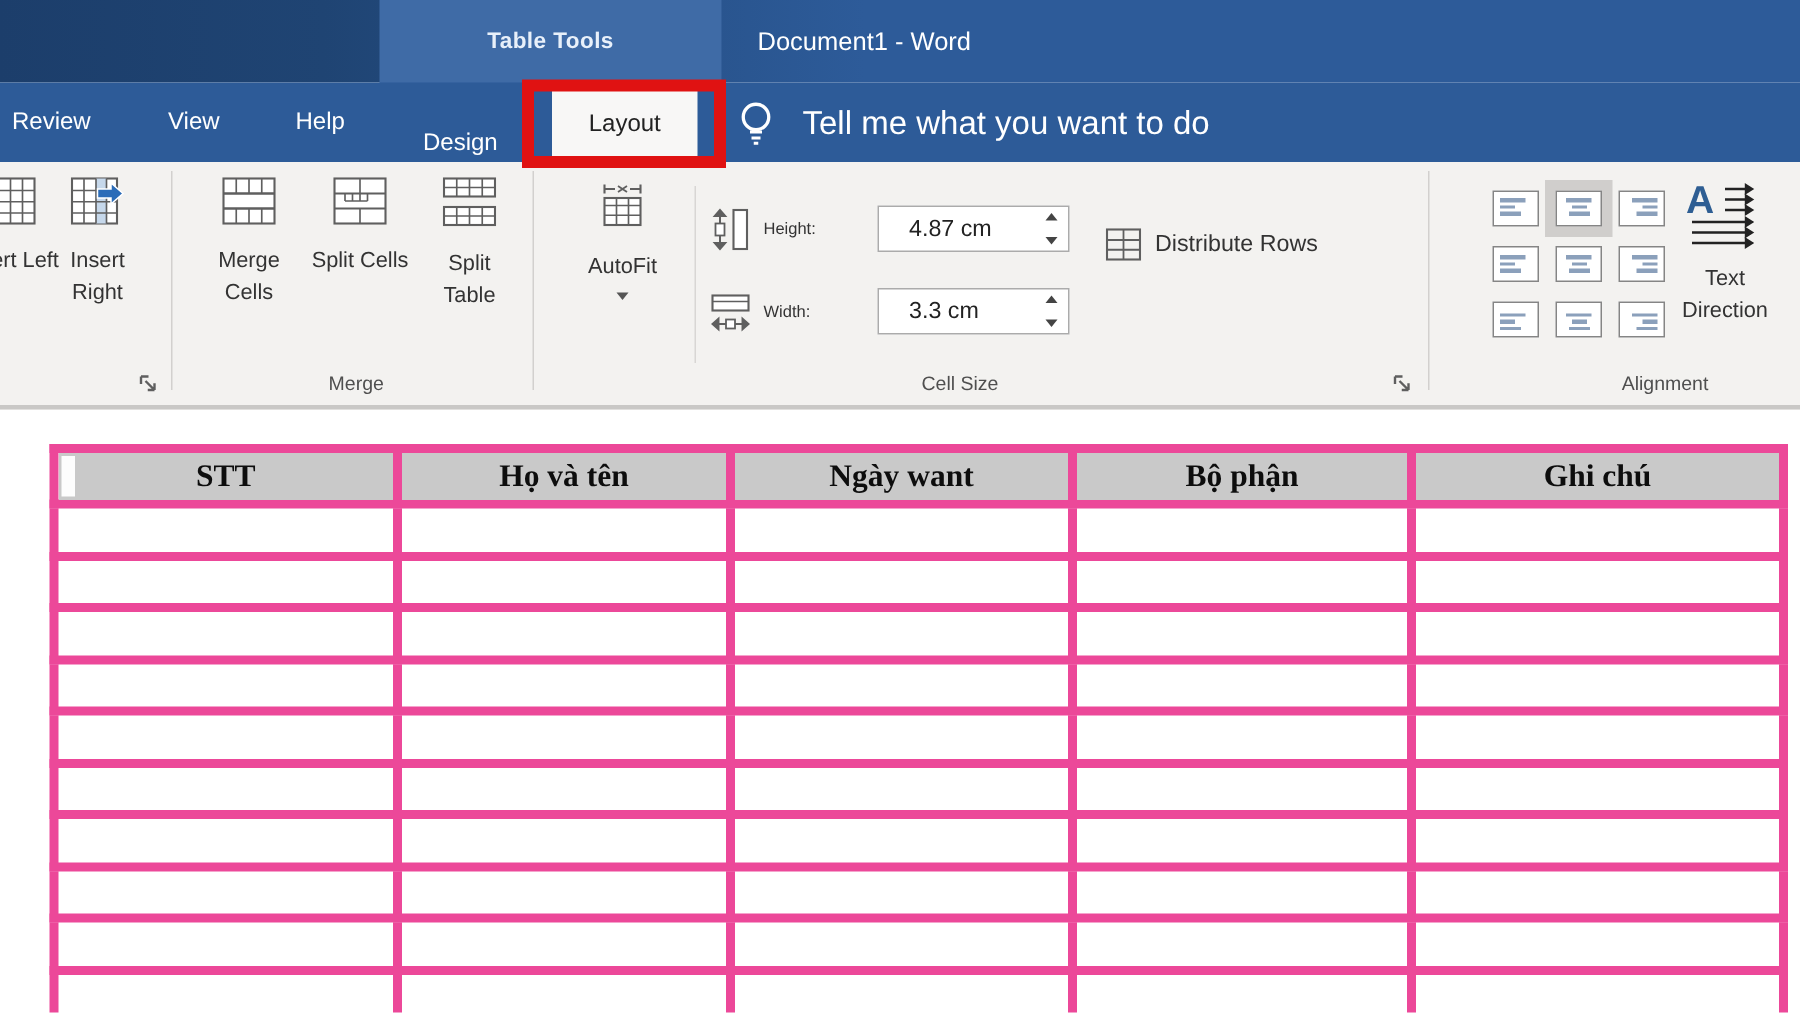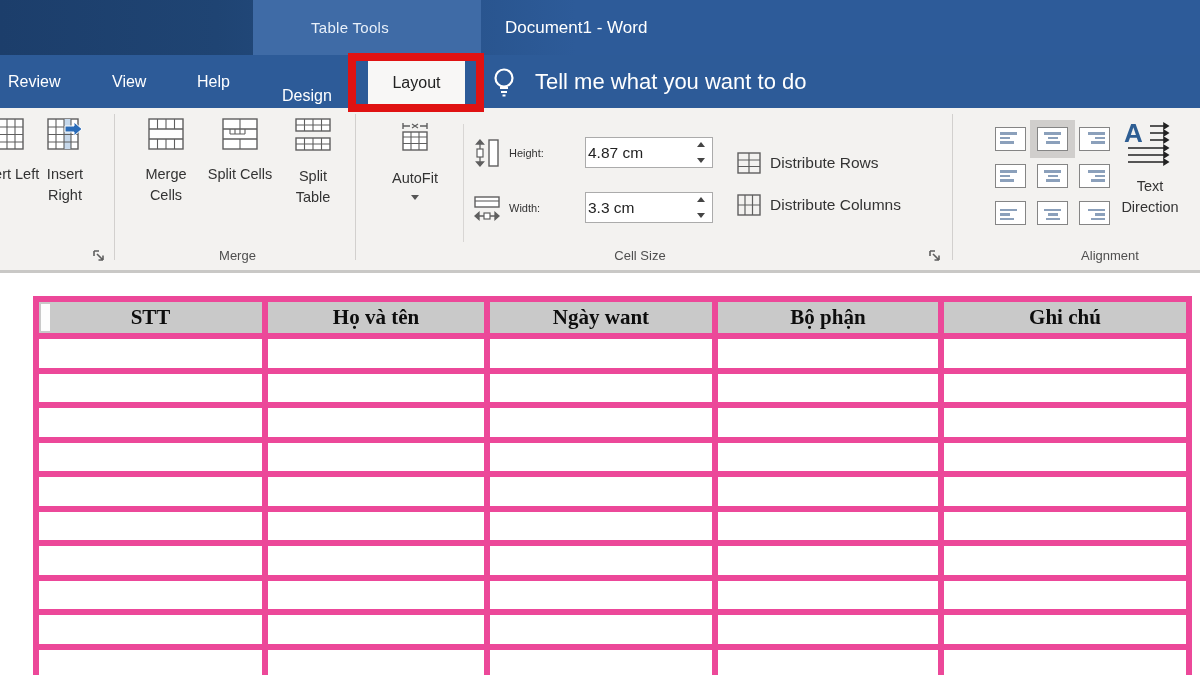--- a/index.html
+++ b/index.html
@@ -4,23 +4,23 @@
 <style>
   * { margin:0; padding:0; box-sizing:border-box; }
   html,body { width:1200px; height:675px; overflow:hidden; background:#fff;
     font-family:"Liberation Sans", sans-serif; }
 
   
   .titlebar { position:relative; height:55px;
     background:linear-gradient(90deg,#1c3e6b 0%,#1f4473 18%,#2d5b99 48%,#2d5b99 100%); }
   .contextual-block { position:absolute; left:253px; top:0; width:228px; height:108px;
     background:#3f6ba6; z-index:1; }
-  .contextual-label { position:absolute; left:236px; top:0; width:228px; height:55px;
+  .contextual-label { position:absolute; left:253px; top:0; width:228px; height:55px;
     display:flex; align-items:center; justify-content:center; z-index:2;
-    color:#e8f0fa; font-size:15px; letter-spacing:.3px; }
+    color:#e8f0fa; font-size:15px; letter-spacing:.3px;font-weight:bold; }
   .doc-title { position:absolute; left:505px; top:0; height:55px; display:flex;
     align-items:center; color:#fff; font-size:17px; z-index:2; }
 
   
   .tabrow { position:relative; height:53px; background:#2d5b98; z-index:3; }
   .tab { position:absolute; top:0; height:53px; display:flex; align-items:center;
     color:#fff; font-size:16px; cursor:default; }
   .tab-review { left:8px; }  .tab-view { left:112px; }  .tab-help { left:197px; }
   .tab-design { left:282px;margin-top:14px; }
   .tab-layout { left:368px; width:97px; top:2px; height:51px; background:#f8f7f6;
@@ -46,21 +46,21 @@
     align-items:center; cursor:pointer; }
   .big-btn .lbl { margin-top:14px; font-size:14.5px; color:#333; text-align:center;
     line-height:1.45; }
   .caret { margin-top:6px; width:0; height:0; border-left:4px solid transparent;
     border-right:4px solid transparent; border-top:5px solid #555; }
 
   .field-row { position:absolute; height:32px; display:flex; align-items:center; }
   .field-label { font-size:11px; color:#333; margin-left:7px; }
   .spinbox { position:absolute; width:128px; height:31px; background:#fff;
     border:1px solid #ababab; display:flex; align-items:center; }
-  .spin-value { flex:1; padding-left:2px; font-size:15.5px; color:#222; }
+  .spin-value { flex:1; padding-left:20px; font-size:15.5px; color:#222; }
   .spin-arrows { width:22px; height:100%; display:flex; flex-direction:column;
     justify-content:space-between; align-items:center; padding:4px 0; cursor:pointer; }
   .spin-arrows .up { width:0;height:0;border-left:4px solid transparent;
     border-right:4px solid transparent;border-bottom:5px solid #444; }
   .spin-arrows .dn { width:0;height:0;border-left:4px solid transparent;
     border-right:4px solid transparent;border-top:5px solid #444; }
 
   .dist-row { position:absolute; display:flex; align-items:center; gap:9px;
     cursor:pointer; }
   .dist-row .lbl { font-size:15.5px; color:#333; }
@@ -229,27 +229,20 @@
       <span class="dn"></span>
     </span>
   </div>
 
   <div class="dist-row" style="left:737px;top:44px">
     <svg width="24" height="22" viewBox="0 0 24 22">
       <rect x="1" y="1" width="22" height="20" fill="none" stroke="#5f5f5f" stroke-width="1.4"></rect>
       <path d="M1 8 H23 M1 14.5 H23 M12 1 V21" stroke="#5f5f5f" stroke-width="1.2"></path>
     </svg>
     <span class="lbl">Distribute Rows</span>
-  </div>
-  <div class="dist-row" style="left:737px;top:86px">
-    <svg width="24" height="22" viewBox="0 0 24 22">
-      <rect x="1" y="1" width="22" height="20" fill="none" stroke="#5f5f5f" stroke-width="1.4"></rect>
-      <path d="M8 1 V21 M15.5 1 V21 M1 11 H23" stroke="#5f5f5f" stroke-width="1.2"></path>
-    </svg>
-    <span class="lbl">Distribute Columns</span>
   </div>
 
   <div class="group-label" style="left:500px;width:280px">Cell Size</div>
 
   <span class="launcher" style="left:928px">
     <svg width="14" height="14" viewBox="0 0 14 14">
       <path d="M2 2 h5 M2 2 v5" stroke="#5f5f5f" stroke-width="1.6" fill="none"></path>
       <path d="M5 5 l6 6 M11 11 v-4.5 M11 11 h-4.5" stroke="#5f5f5f" stroke-width="1.6" fill="none"></path>
     </svg>
   </span>

